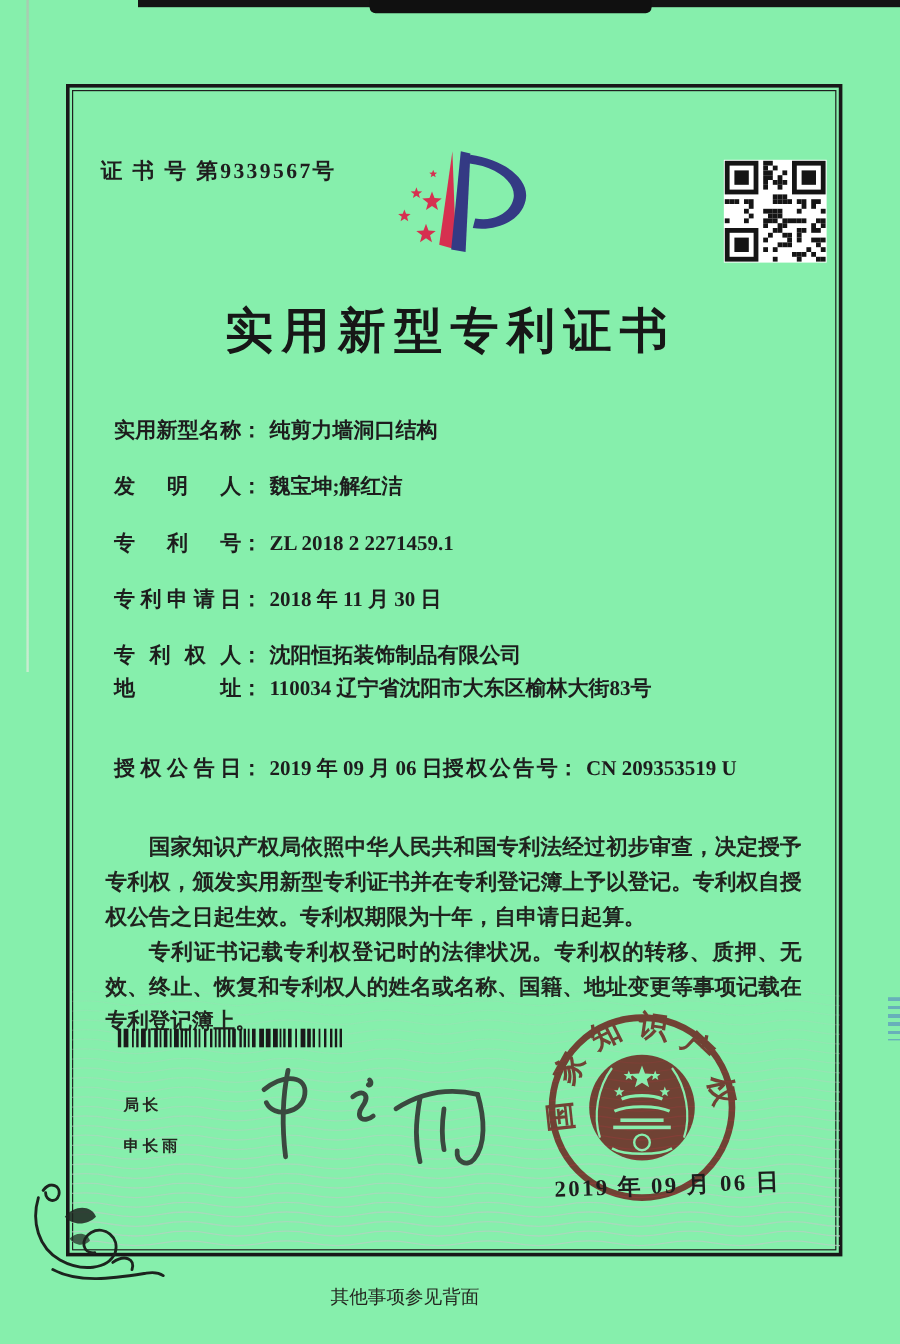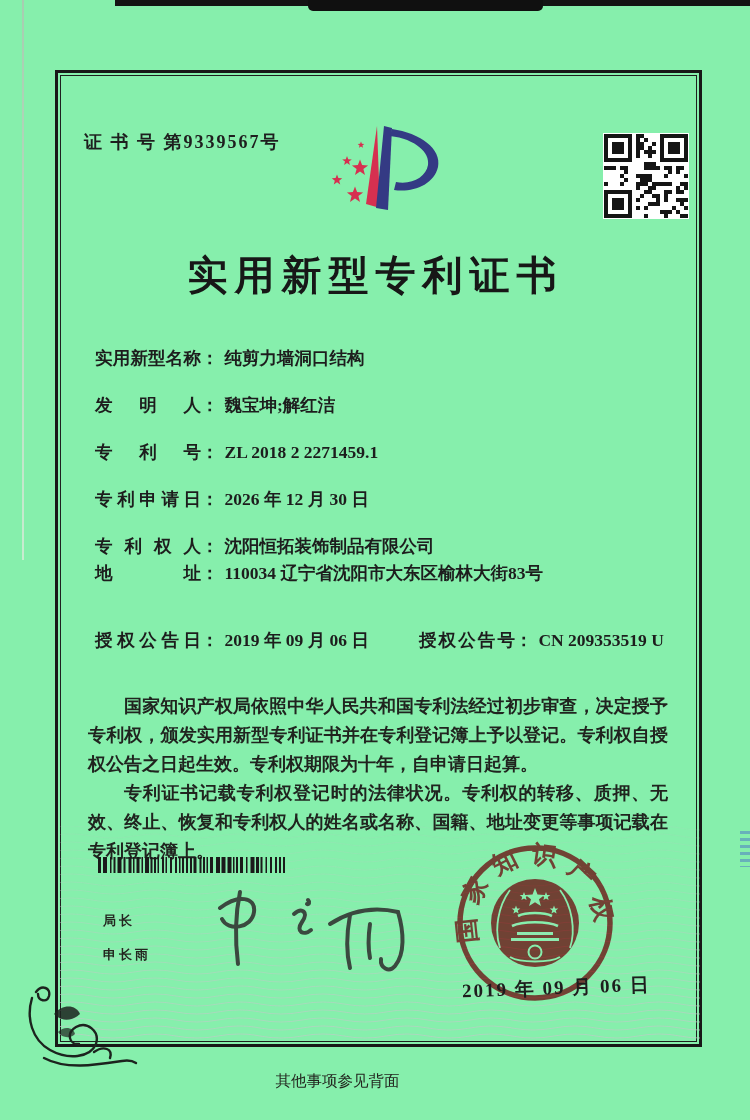--- a/index.html
+++ b/index.html
@@ -21,21 +21,21 @@
   
   .cert-no{left:84px;top:130px;font-size:18px;font-weight:700;letter-spacing:2px;color:#1e1e1e;}
   .logo{left:320px;top:113px;}
   .qr{left:603px;top:133px;}
   .title{left:55px;top:248px;width:641px;text-align:center;font-size:40px;font-weight:700;
     letter-spacing:7px;color:#171717;}
   
   .frow{left:95px;font-size:17.5px;font-weight:700;white-space:nowrap;color:#1d1d1d;}
   .flabel{display:inline-block;width:106px;text-align:justify;text-align-last:justify;vertical-align:bottom;}
   .fcolon{margin-right:6px;}
-  .fpair2{margin-left:50px;}
+  .fpair2{}
   .fpair2 .flabel{width:96px;}
   
   .paras{left:88px;top:656px;width:580px;font-size:18px;font-weight:700;line-height:29px;
     color:#20241f;text-align:justify;margin-top:36px;}
   .paras p{margin:0;text-indent:2em;}
   
   .guilloche{left:60px;top:826px;width:640px;height:216px;overflow:hidden;}
   .barcode{left:98px;top:857px;}
   .signer{left:103px;font-size:13px;font-weight:700;letter-spacing:3px;color:#23261f;}
   .signature{left:210px;top:884px;}
@@ -217,21 +217,21 @@
   <div class="abs frow" style="top:346px">
     <span class="flabel">实用新型名称</span><span class="fcolon">：</span><span>纯剪力墙洞口结构</span>
   </div>
   <div class="abs frow" style="top:393px">
     <span class="flabel">发明人</span><span class="fcolon">：</span><span>魏宝坤;解红洁</span>
   </div>
   <div class="abs frow" style="top:440px">
     <span class="flabel">专利号</span><span class="fcolon">：</span><span>ZL 2018 2 2271459.1</span>
   </div>
   <div class="abs frow" style="top:487px">
-    <span class="flabel">专利申请日</span><span class="fcolon">：</span><span>2026 年 12 月 30 日</span>
+    <span class="flabel">专利申请日</span><span class="fcolon">：</span><span>2018 年 11 月 30 日</span>
   </div>
   <div class="abs frow" style="top:534px">
     <span class="flabel">专利权人</span><span class="fcolon">：</span><span>沈阳恒拓装饰制品有限公司</span>
   </div>
   <div class="abs frow" style="top:561px">
     <span class="flabel">地址</span><span class="fcolon">：</span><span>110034 辽宁省沈阳市大东区榆林大街83号</span>
   </div>
   <div class="abs frow" style="top:628px">
     <span class="flabel">授权公告日</span><span class="fcolon">：</span><span>2019 年 09 月 06 日</span><span class="fpair2"><span class="flabel">授权公告号</span><span class="fcolon">：</span><span>CN 209353519 U</span></span>
   </div>

